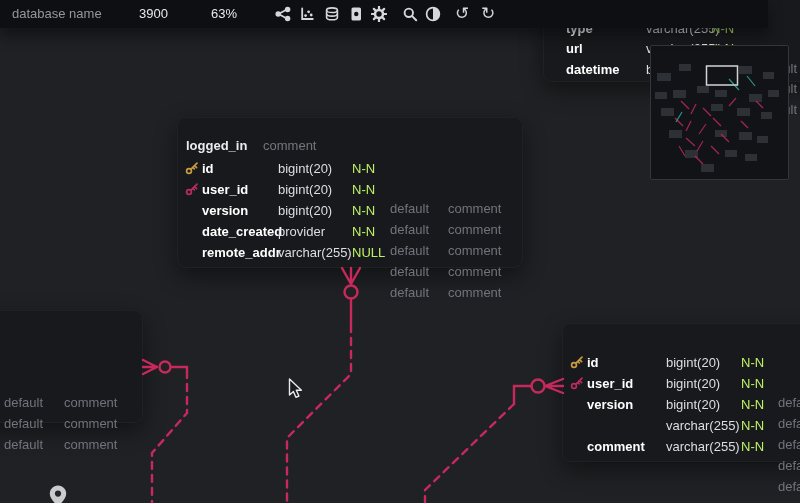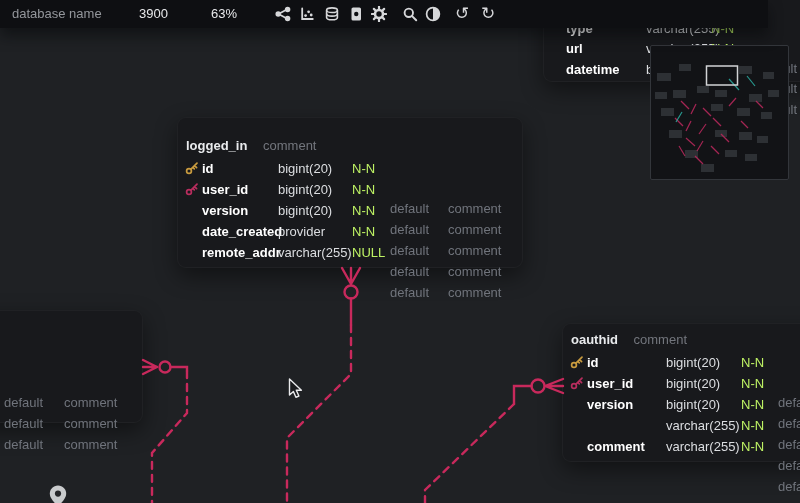--- a/index.html
+++ b/index.html
@@ -139,24 +139,20 @@
           <span class="cell c-name">remote_addr</span>
           <span class="cell c-type">varchar(255)</span>
           <span class="cell c-null">NULL</span>
           <span class="cell c-def">default</span>
           <span class="cell c-com">comment</span>
         </div>
       </div>
     </div>
 
     <div class="table tbl-oauth">
-      <div class="t-head">
-        <span class="t-name">oauthid</span>
-        <span class="t-comment">comment</span>
-      </div>
       <div class="rows">
         <div class="t-row">
           <svg class="cell c-icon" viewBox="0 0 14 14">
               <g stroke="#c99b3f" stroke-width="1.7" fill="none" stroke-linecap="round">
                 <circle cx="4" cy="10" r="2.4"></circle>
                 <path d="M6,8.2 L12,2.2 M9.6,4.6 L11.6,6.6 M7.8,6.4 L9.3,7.9"></path>
               </g>
             </svg>
           <span class="cell c-name">id</span>
           <span class="cell c-type">bigint(20)</span>

